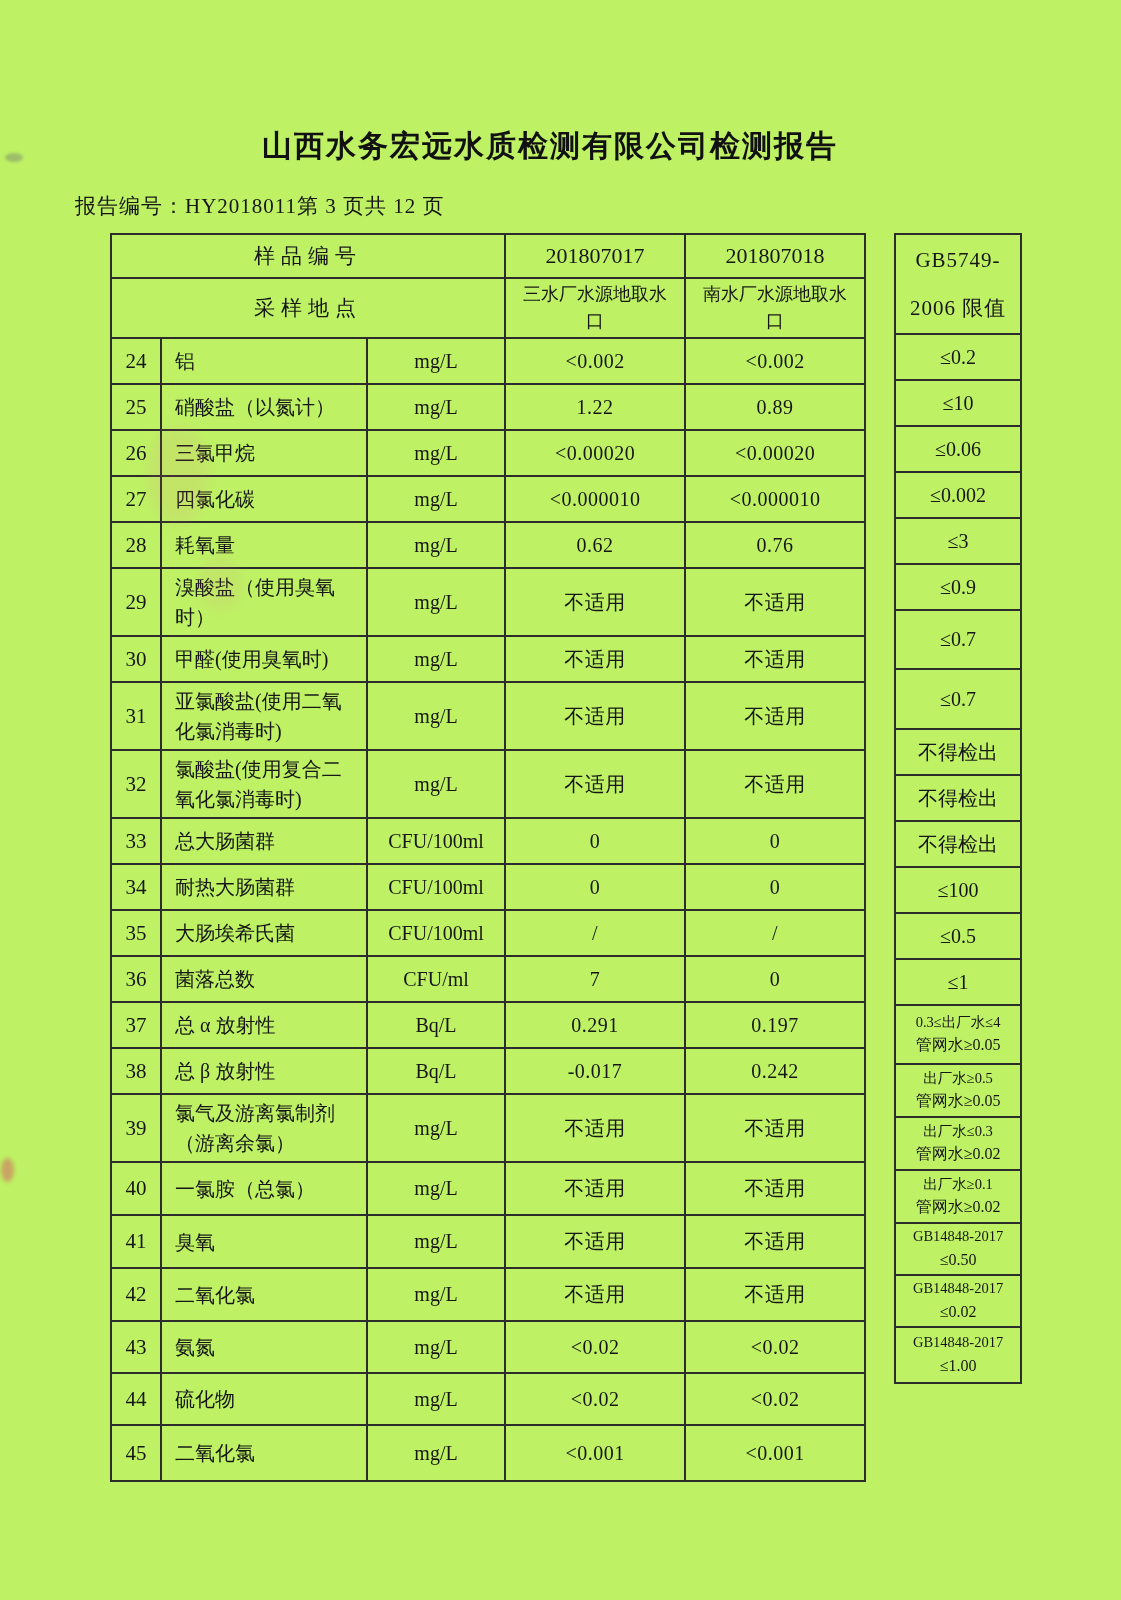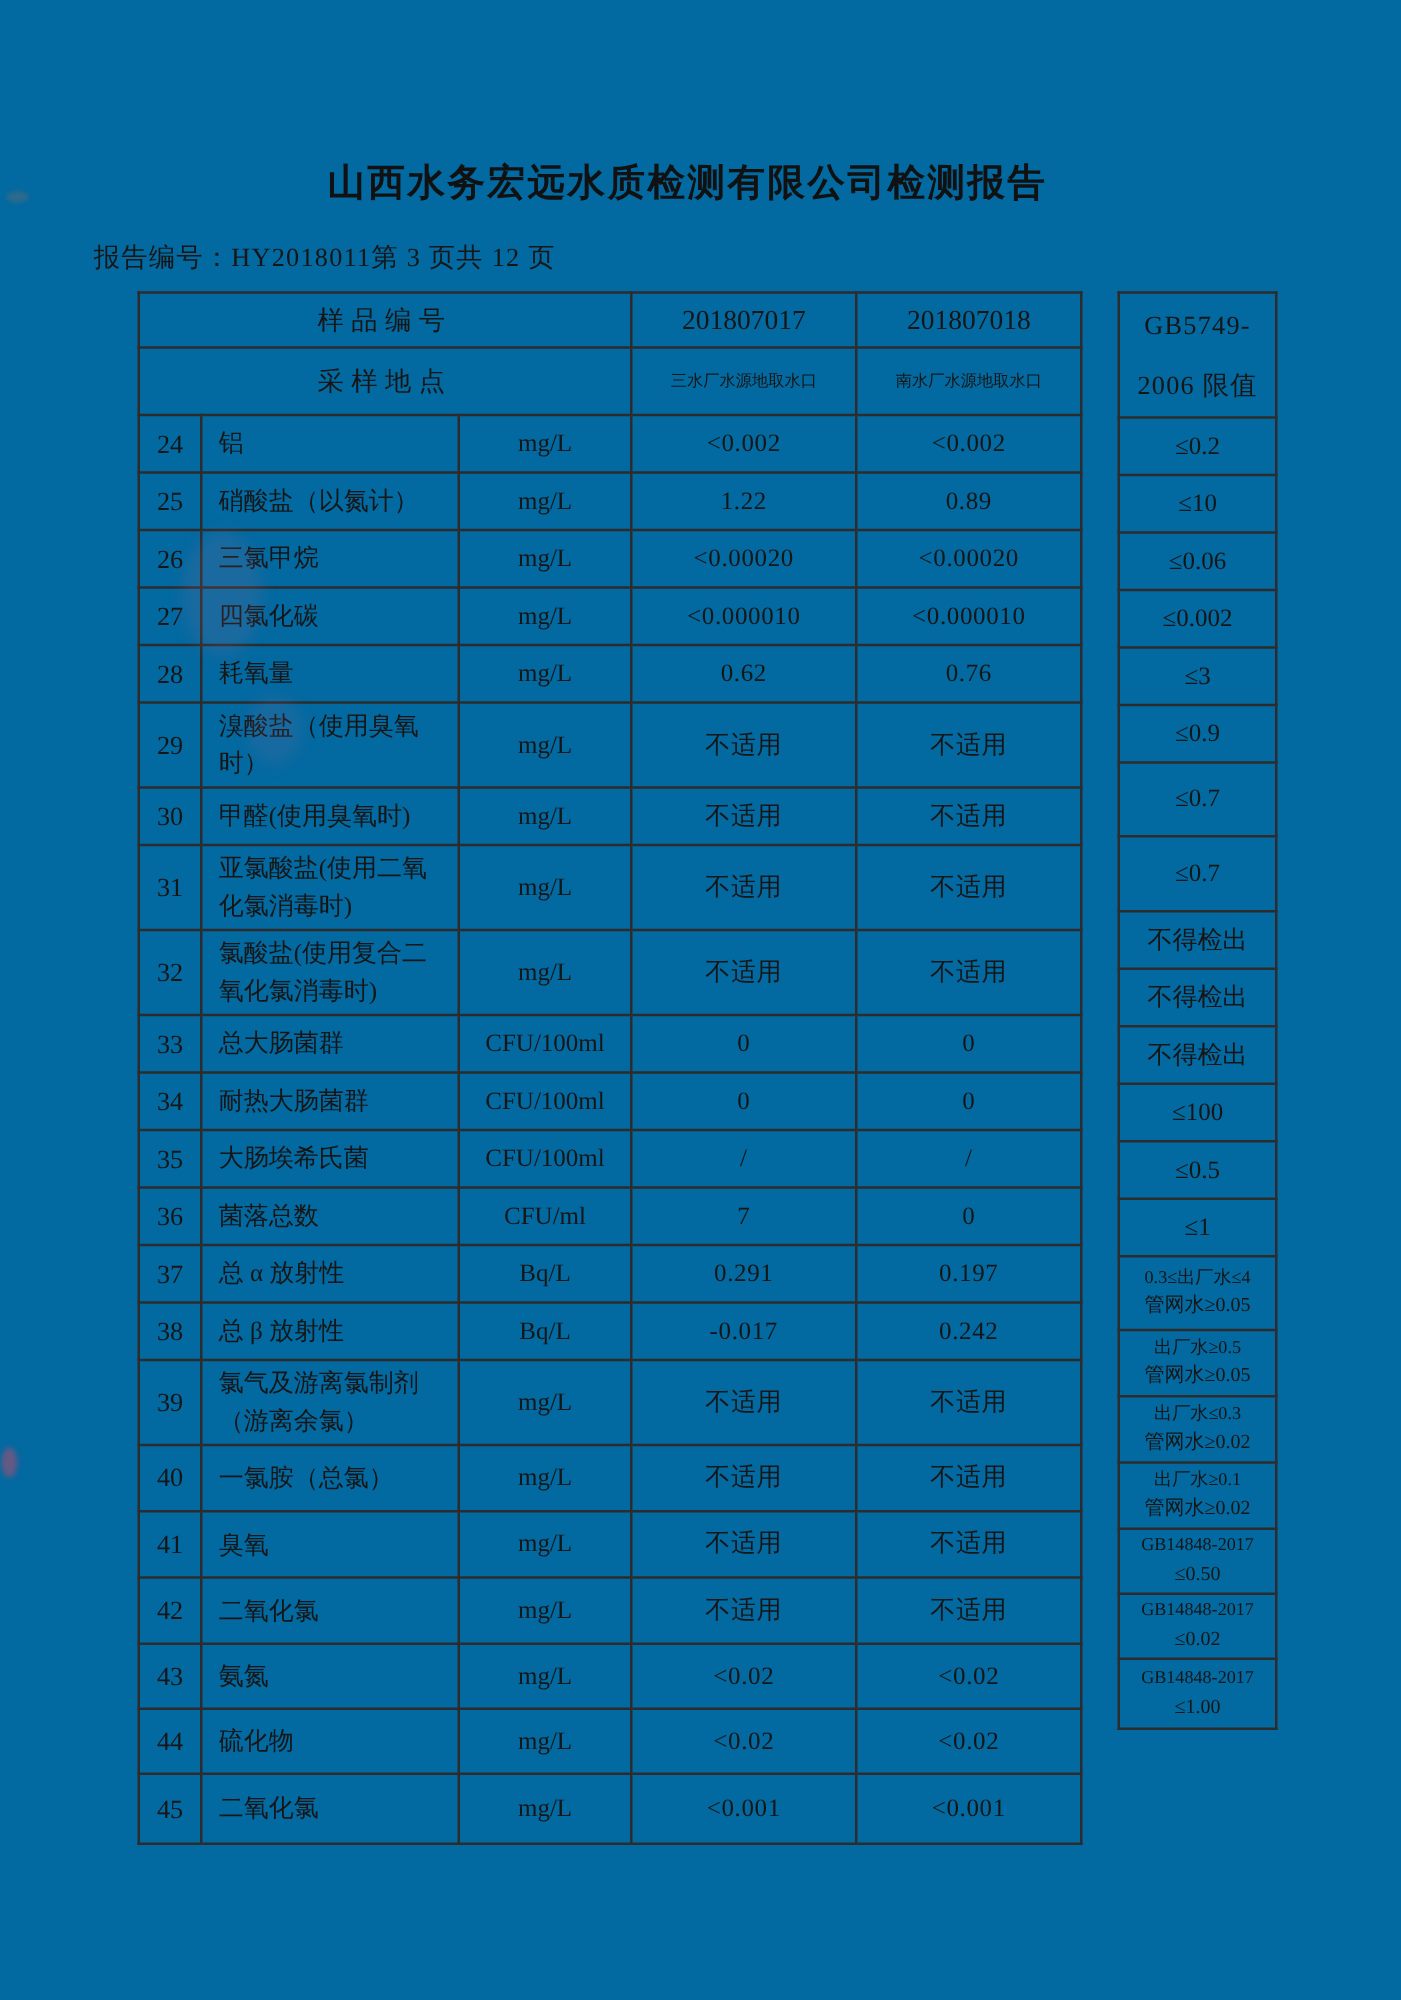--- a/index.html
+++ b/index.html
@@ -3,21 +3,21 @@
 <meta charset="utf-8">
 <style>
   html,body{margin:0;padding:0;}
   body{
     width:1121px;height:1600px;
     background:#fdfdfb;
     font-family:"Liberation Serif","DejaVu Serif",serif;
     color:#161616;
     -webkit-font-smoothing:antialiased;
   }
-  .page{position:relative;width:1121px;height:1600px;overflow:hidden;background:#0369a1;}
+  .page{position:relative;width:1121px;height:1600px;overflow:hidden;background:#bef264;}
 
   .title{
     position:absolute;top:126px;left:0;width:1100px;
     text-align:center;
     font-family:"Liberation Sans","DejaVu Sans",sans-serif;
     font-size:30px;font-weight:700;letter-spacing:2px;
     color:#111;
   }
   .meta{
     position:absolute;top:192px;left:75px;width:950px;
@@ -35,21 +35,21 @@
     text-align:center;vertical-align:middle;
     font-size:20px;padding:0;line-height:1.35;
     overflow:hidden;
   }
   .main-table{width:754px;}
   .main-table td.name{
     text-align:left;padding:3px 16px 3px 13px;line-height:1.5;
   }
   .main-table td.hdr-label{font-size:21px;letter-spacing:6px;}
   .main-table td.sample-id{font-size:22px;}
-  .main-table td.loc{font-size:13px;line-height:1.5;padding:2px 10px;margin-left:24px;}
+  .main-table td.loc{font-size:18px;line-height:1.5;padding:2px 10px;margin-left:24px;}
   .main-table td.no{font-size:21px;}
   .main-table td.unit{font-size:20px;}
   .main-table td.val{font-size:20px;letter-spacing:.5px;}
 
   .gutter{width:28px;align-self:stretch;}
 
   .limit-table{width:126px;}
   .limit-table td{font-size:20px;}
   .limit-table td.limit-hdr{font-size:21px;line-height:2.3;letter-spacing:1px;}
   .limit-table .ln{display:block;}

